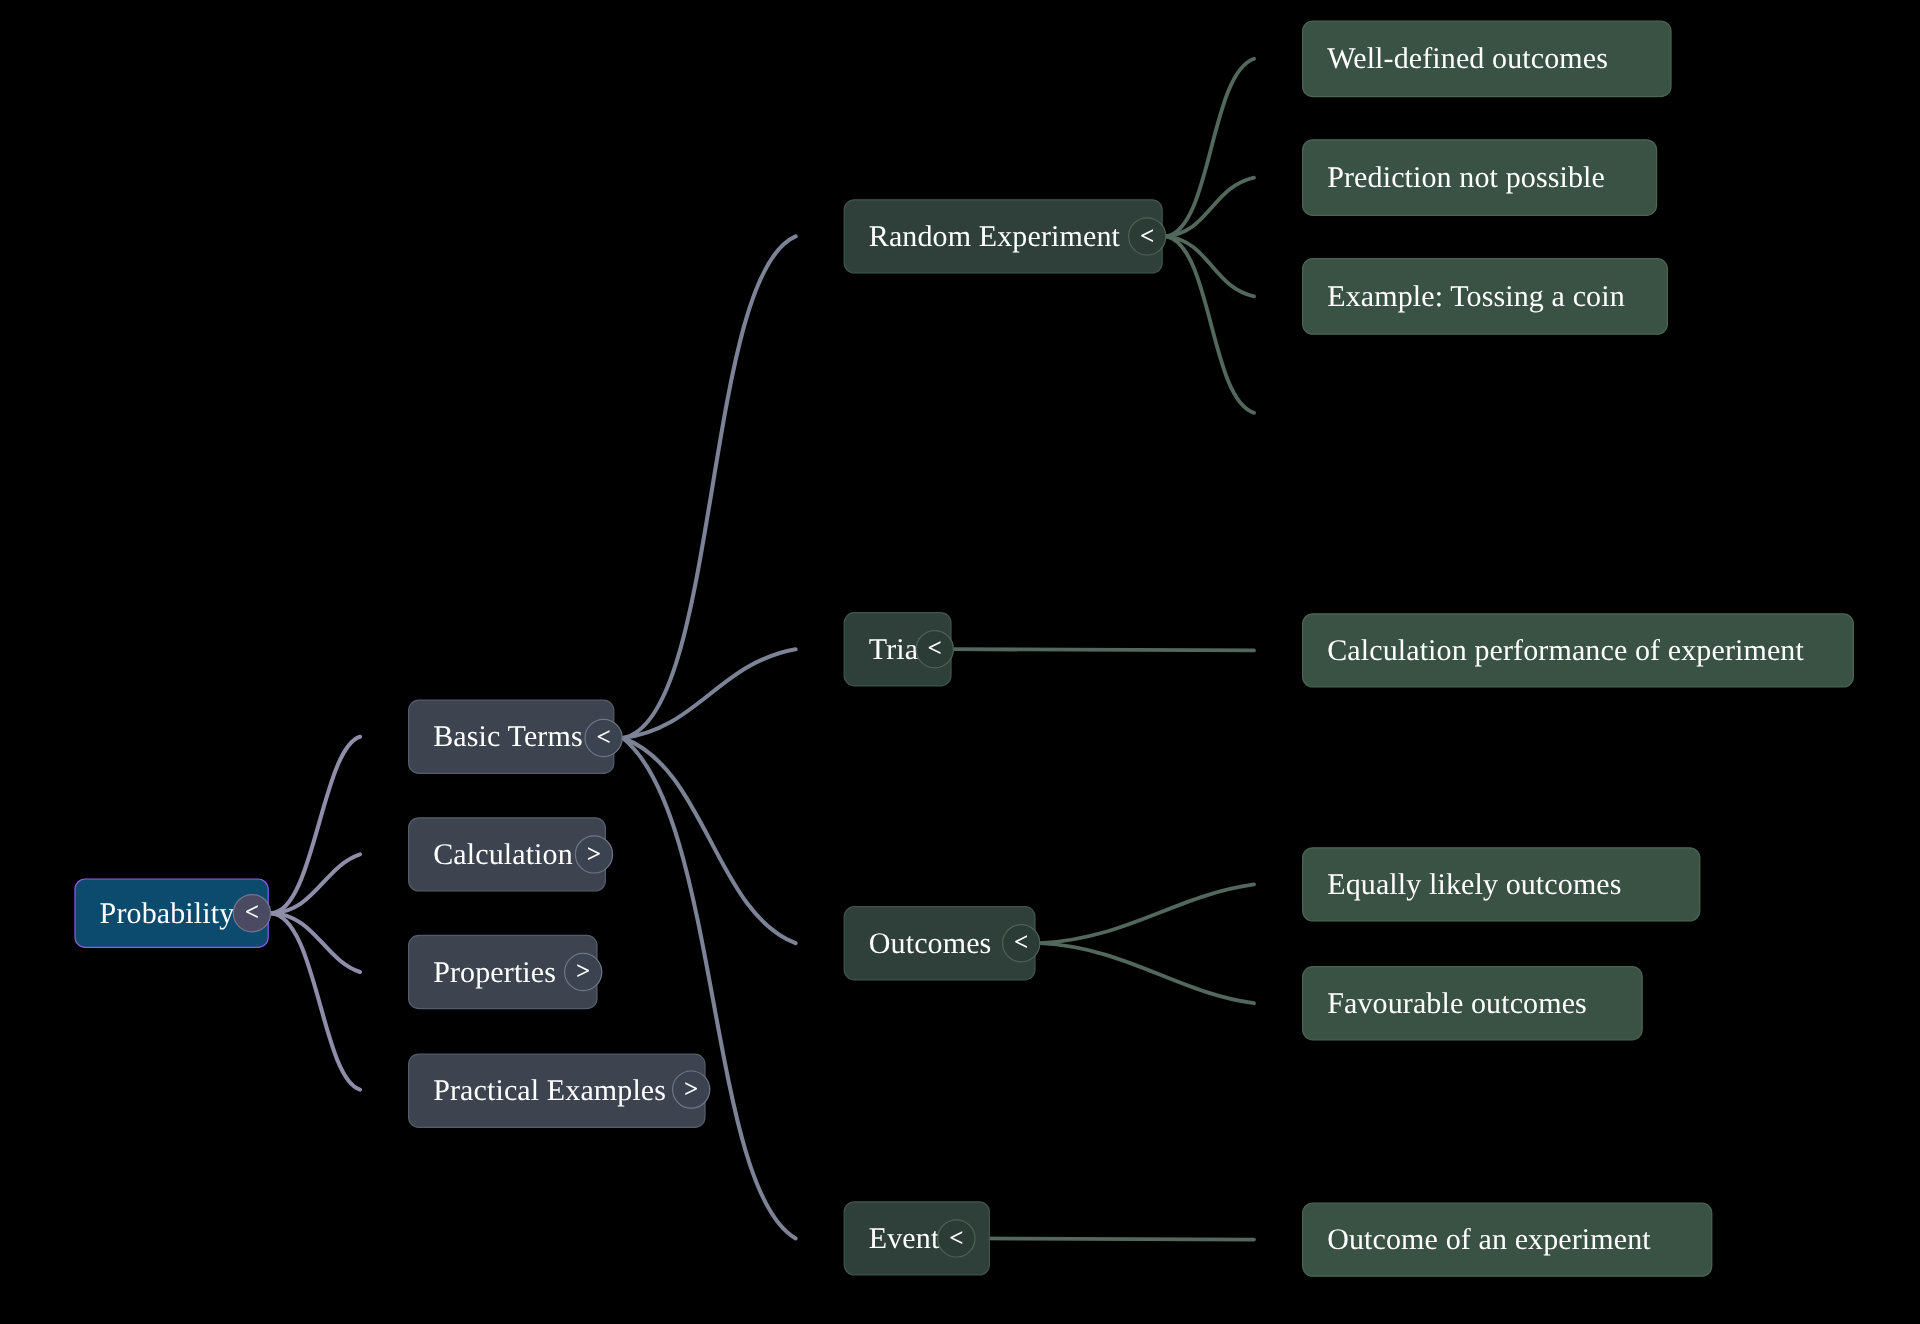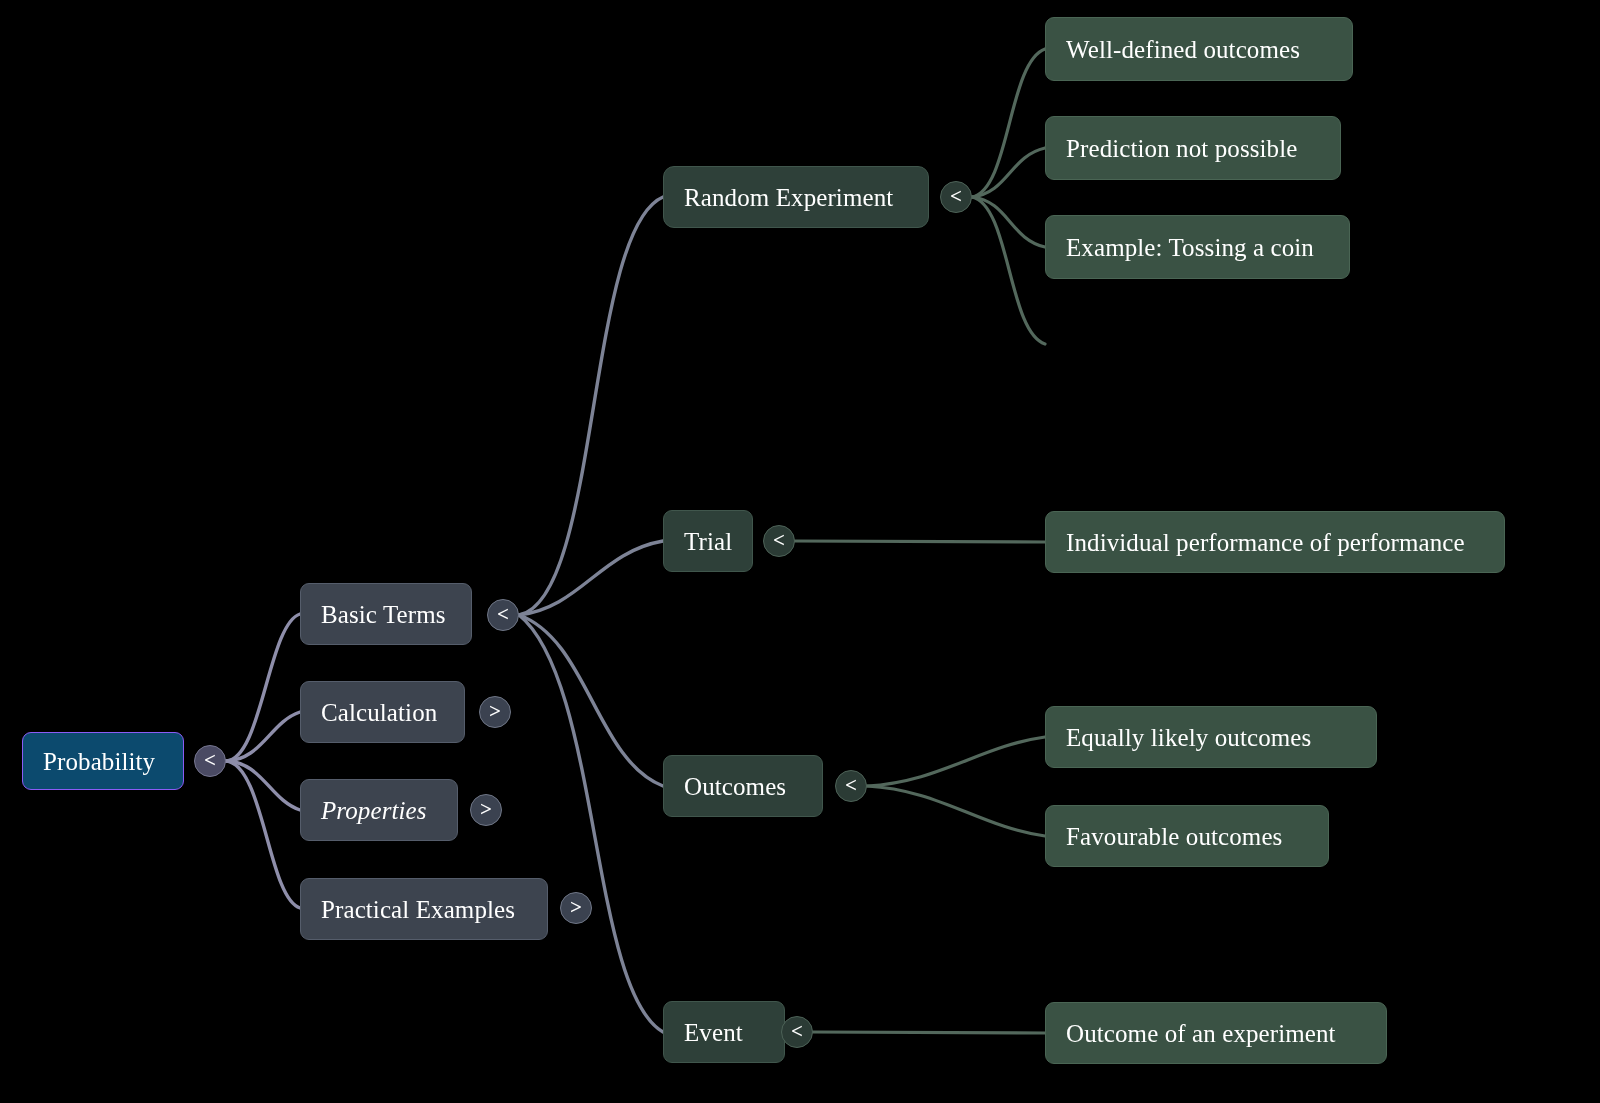--- a/index.html
+++ b/index.html
@@ -30,20 +30,21 @@
   }
   .node {
     position: absolute;
     box-sizing: border-box;
     display: flex;
     align-items: center;
     border-radius: 9px;
     color: #ffffff;
     white-space: nowrap;
     letter-spacing: 0.1px;
+    margin-left: 40px;
   }
   .node .node-label {
     display: block;
     width: 100%;
     padding: 0 20px;
     font-size: 25px;
     line-height: 1;
     color: #ffffff;
   }
   .node.lvl-root {
@@ -148,35 +149,35 @@
     <span>&lt;</span>
   </div>
 
   <div class="node lvl-1" style="left: 300px; top: 681px; width: 165px; height: 62px;">
     <span class="node-label">Calculation</span>
   </div>
   <div class="badge b-1" style="left: 479px; top: 696px;">
     <span>&gt;</span>
   </div>
 
-  <div class="node lvl-1" style="left: 300px; top: 779px; width: 158px; height: 62px; font-style: italic;">
+  <div class="node lvl-1" style="left: 300px; top: 779px; width: 158px; height: 62px;">
     <span class="node-label">Properties</span>
   </div>
   <div class="badge b-1" style="left: 470px; top: 794px;">
     <span>&gt;</span>
   </div>
 
   <div class="node lvl-1" style="left: 300px; top: 878px; width: 248px; height: 62px;">
     <span class="node-label">Practical Examples</span>
   </div>
   <div class="badge b-1" style="left: 560px; top: 892px;">
     <span>&gt;</span>
   </div>
 
-  <div class="node lvl-2" style="left: 663px; top: 166px; width: 266px; height: 62px; border-radius: 11px;">
+  <div class="node lvl-2" style="left: 663px; top: 166px; width: 266px; height: 62px;">
     <span class="node-label">Random Experiment</span>
   </div>
   <div class="badge b-2" style="left: 940px; top: 181px;">
     <span>&lt;</span>
   </div>
 
   <div class="node lvl-2" style="left: 663px; top: 510px; width: 90px; height: 62px; text-align: center;">
     <span class="node-label">Trial</span>
   </div>
   <div class="badge b-2" style="left: 763px; top: 525px;">
@@ -200,21 +201,21 @@
   <div class="node lvl-3" style="left: 1045px; top: 17px; width: 308px; height: 64px;">
     <span class="node-label">Well-defined outcomes</span>
   </div>
   <div class="node lvl-3" style="left: 1045px; top: 116px; width: 296px; height: 64px;">
     <span class="node-label">Prediction not possible</span>
   </div>
   <div class="node lvl-3" style="left: 1045px; top: 215px; width: 305px; height: 64px;">
     <span class="node-label">Example: Tossing a coin</span>
   </div>
   <div class="node lvl-3" style="left: 1045px; top: 511px; width: 460px; height: 62px;">
-    <span class="node-label">Individual performance of performance</span>
+    <span class="node-label">Calculation performance of experiment</span>
   </div>
   <div class="node lvl-3" style="left: 1045px; top: 706px; width: 332px; height: 62px;">
     <span class="node-label">Equally likely outcomes</span>
   </div>
   <div class="node lvl-3" style="left: 1045px; top: 805px; width: 284px; height: 62px;">
     <span class="node-label">Favourable outcomes</span>
   </div>
   <div class="node lvl-3" style="left: 1045px; top: 1002px; width: 342px; height: 62px;">
     <span class="node-label">Outcome of an experiment</span>
   </div>

